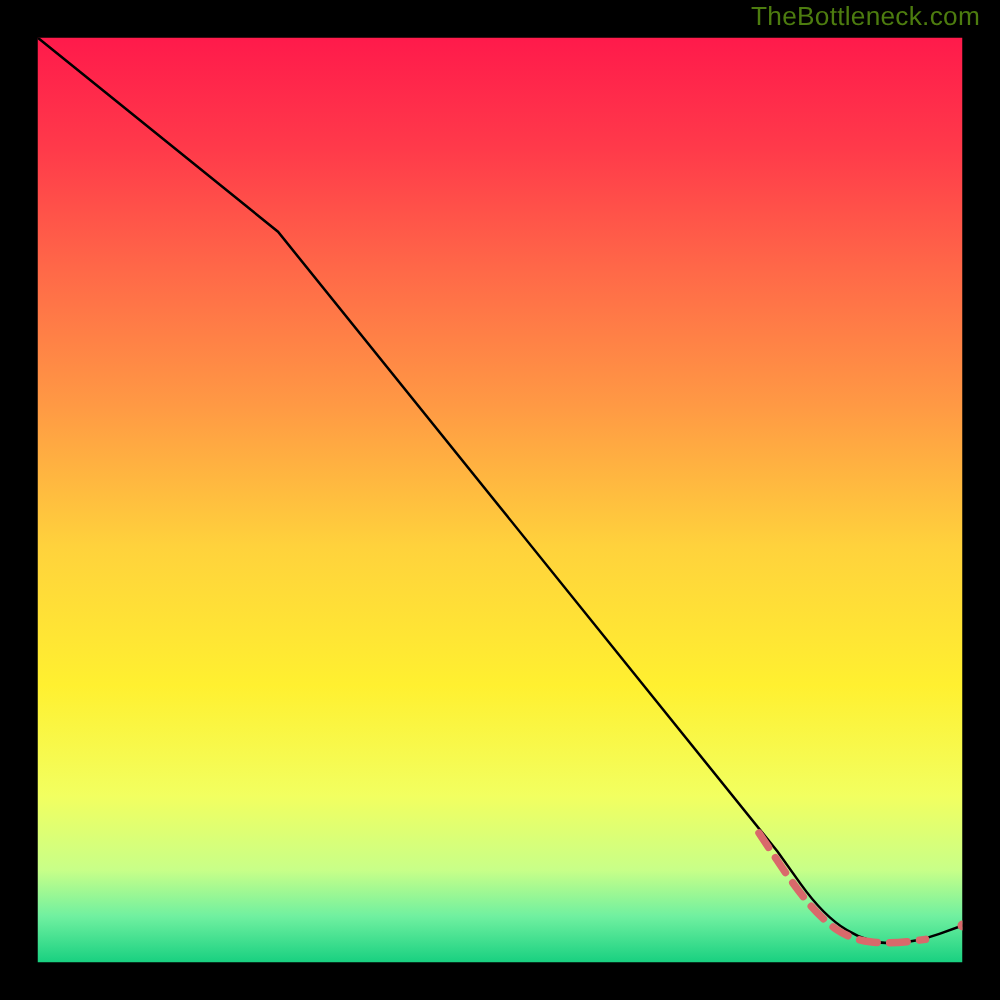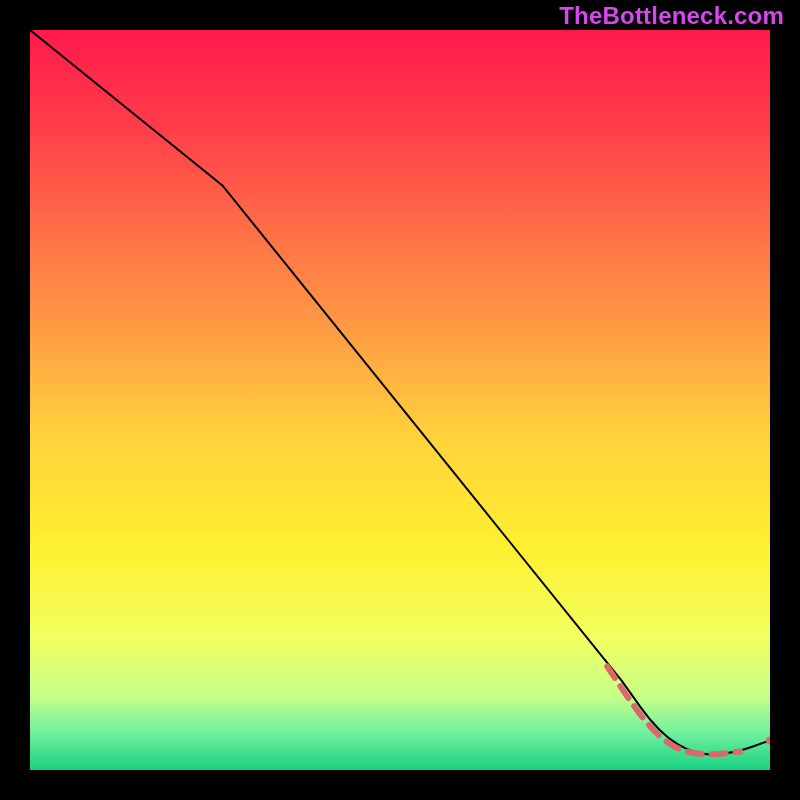--- a/index.html
+++ b/index.html
@@ -14,24 +14,24 @@
   .stage {
     position: relative;
     width: 800px;
     height: 800px;
     background: #000;
   }
   .watermark {
     position: absolute;
     top: 2px;
     right: 16px;
-    color: #d946ef;
-    font-size: 24px;
+    color: #4d7c0f;
+    font-size: 21px;
     letter-spacing: 0.2px;
-    font-weight: 700;
+    font-weight: 400;
     z-index: 3;
   }
   .plot {
     position: absolute;
     left: 30px;
     top: 30px;
     width: 740px;
     height: 740px;
   }
   svg {

